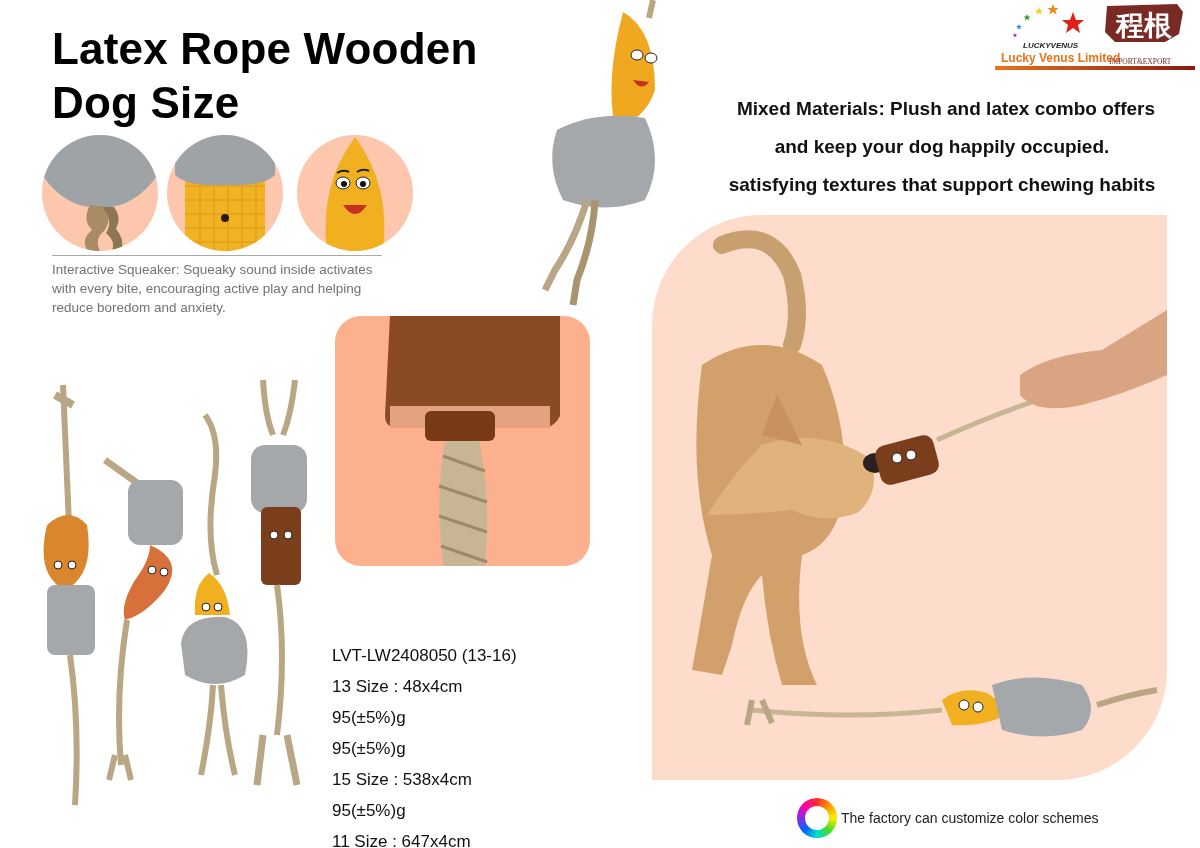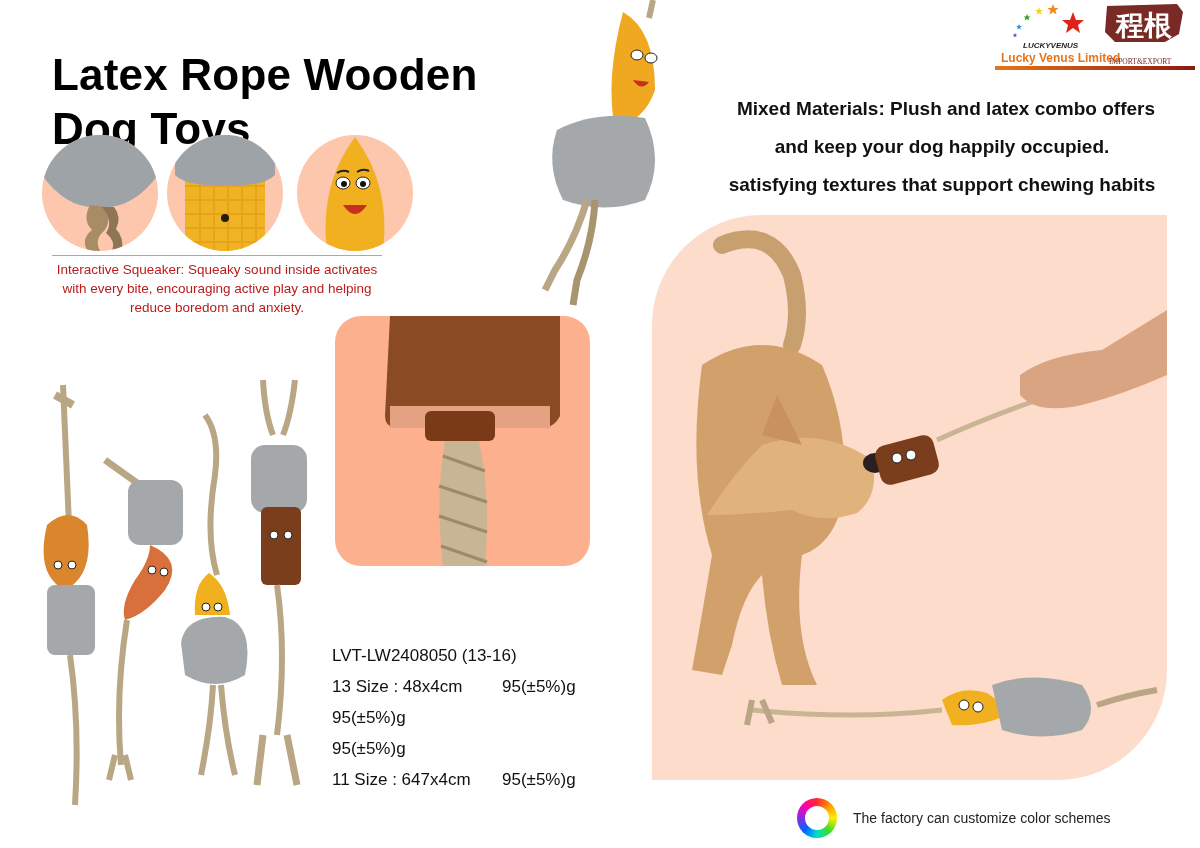--- a/index.html
+++ b/index.html
@@ -1,39 +1,39 @@
 <!DOCTYPE html>
 <html><head>
 <meta charset="utf-8">
 <style>
   html,body{margin:0;padding:0;}
   body{width:1200px;height:848px;background:#ffffff;position:relative;overflow:hidden;font-family:"Liberation Sans",sans-serif;color:#111;}
   .abs{position:absolute;}
-  .title{left:52px;top:22px;font-size:44px;font-weight:bold;line-height:54px;color:#000;letter-spacing:0.2px;margin-top:26px;}
+  .title{left:52px;top:22px;font-size:44px;font-weight:bold;line-height:54px;color:#000;letter-spacing:0.2px;}
   .circle{width:116px;height:116px;border-radius:50%;background:#fcc7ac;overflow:hidden;}
   .divider{left:52px;top:255px;width:330px;height:1px;background:#a9a9a9;}
-  .squeaker{left:52px;top:260px;width:330px;font-size:13.5px;line-height:19px;color:#b91c1c;text-align:center;}
+  .squeaker{left:52px;top:260px;width:330px;font-size:13.5px;line-height:19px;color:#737373;}
   .mixed{left:697px;top:90px;width:490px;font-size:19px;font-weight:bold;line-height:38px;color:#111;}
   .mixed div{white-space:nowrap;text-align:center;}
   .panel-big{left:652px;top:215px;width:515px;height:565px;background:#fddccb;border-radius:110px 0 110px 0;}
   .panel-detail{left:335px;top:316px;width:255px;height:250px;background:#fdb08e;border-radius:26px;overflow:hidden;}
   .specs{left:332px;top:640px;font-size:17px;line-height:31px;color:#111;}
-  .specs .row{display:flex;white-space:nowrap;}
+  .specs .row{display:flex;white-space:nowrap;flex-direction:column;}
   .specs .size{width:170px;}
   .logo{left:995px;top:2px;width:200px;height:68px;}
-  .custom{left:797px;top:798px;display:flex;align-items:center;gap:16px;font-size:14px;color:#222;}
+  .custom{left:797px;top:798px;display:flex;align-items:center;gap:4px;font-size:14px;color:#222;}
   .wheel{width:40px;height:40px;border-radius:50%;background:conic-gradient(#ff2a2a,#ff9a00,#ffee00,#44dd22,#00ddcc,#0066ff,#8a2be2,#ff00aa,#ff2a2a);position:relative;}
   .wheel::after{content:"";position:absolute;left:8px;top:8px;width:24px;height:24px;border-radius:50%;background:#fff;}
 </style>
 </head>
 <body>
 
 <div class="abs title">
   <div>Latex Rope Wooden</div>
-  <div>Dog Toys</div>
+  <div>Dog Size</div>
 </div>
 
 <div class="abs logo">
   <svg width="200" height="68" viewBox="0 0 200 68">
     <polygon points="78,10 81,18 89,18 83,23 85,31 78,26 71,31 73,23 67,18 75,18" fill="#e0201a"></polygon>
     <polygon points="58,2 59.5,6 63.5,6 60.5,8.5 61.5,12.5 58,10 54.5,12.5 55.5,8.5 52.5,6 56.5,6" fill="#f08a1a"></polygon>
     <polygon points="44,5 45,8 48,8 45.6,9.8 46.5,12.8 44,11 41.5,12.8 42.4,9.8 40,8 43,8" fill="#f2d21a"></polygon>
     <polygon points="32,12 33,14.5 35.5,14.5 33.5,16 34.3,18.5 32,17 29.7,18.5 30.5,16 28.5,14.5 31,14.5" fill="#2aa02a"></polygon>
     <polygon points="24,22 24.8,24 27,24 25.2,25.3 25.8,27.4 24,26.2 22.2,27.4 22.8,25.3 21,24 23.2,24" fill="#2a8ad8"></polygon>
     <polygon points="20,31 20.6,32.6 22.3,32.6 21,33.6 21.4,35.2 20,34.2 18.6,35.2 19,33.6 17.7,32.6 19.4,32.6" fill="#7a3ab8"></polygon>
@@ -188,20 +188,21 @@
 <div class="abs specs">
   <div>LVT-LW2408050 (13-16)</div>
   <div class="row">
     <span class="size">13 Size : 48x4cm</span>
     <span>95(±5%)g</span>
   </div>
   <div class="row">
     <span>95(±5%)g</span>
   </div>
   <div class="row">
+    <span class="size">15 Size : 538x4cm</span>
     <span>95(±5%)g</span>
   </div>
   <div class="row">
     <span class="size">11 Size : 647x4cm</span>
     <span>95(±5%)g</span>
   </div>
 </div>
 
 <div class="abs custom">
   <div class="wheel"></div>

